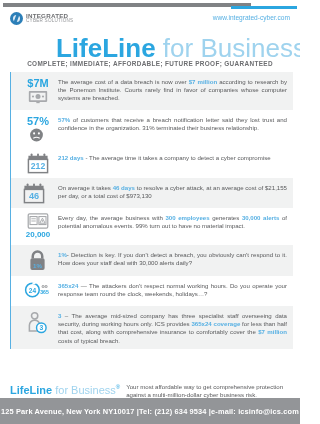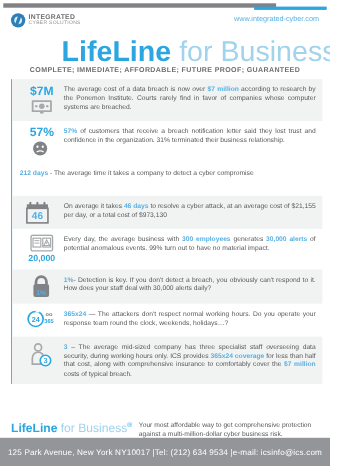--- a/index.html
+++ b/index.html
@@ -55,21 +55,21 @@
   
   .closing{position:absolute;left:10px;top:382px;width:282px;display:flex;align-items:flex-start;}
   .closing-brand{font-size:11px;color:#9fd3ee;white-space:nowrap;padding-top:2px;}
   .closing-brand b{font-weight:bold;color:#2ba6e0;}
   .closing-brand .reg{font-size:6px;vertical-align:super;color:#2ba6e0;}
   .closing-txt{font-size:6.1px;line-height:8.4px;color:#58595b;padding-left:6px;padding-top:1px;}
 
   
   .footer{position:absolute;left:0;bottom:0;width:300px;height:26px;background:#939598;
      display:flex;align-items:center;justify-content:center;}
-  .footer-txt{font-size:7.4px;font-weight:normal;color:#ffffff;letter-spacing:.15px;}
+  .footer-txt{font-size:7.4px;font-weight:bold;color:#ffffff;letter-spacing:.15px;}
 </style>
 </head>
 <body>
 
 <div class="page">
 
   <div class="toprule">
     <div class="gray"></div>
     <div class="blue"></div>
   </div>
@@ -123,20 +123,32 @@
           </svg>
         </div>
       </div>
       <div class="cell-txt">
         <span class="hl-b">57%</span><span> of customers that receive a breach notification letter said they lost trust and confidence in the organization. 31% terminated their business relationship.</span>
       </div>
     </div>
 
 
     <div class="row">
+      <div class="cell-icon">
+        <div class="ico" style="width:22px;height:21px">
+          <svg viewBox="0 0 24 23" width="22" height="21">
+            <rect x="4" y="0.5" width="2" height="4" rx="1" fill="#808285"></rect>
+            <rect x="11" y="0.5" width="2" height="4" rx="1" fill="#808285"></rect>
+            <rect x="18" y="0.5" width="2" height="4" rx="1" fill="#808285"></rect>
+            <rect x="1.5" y="3" width="21" height="4" fill="#808285"></rect>
+            <rect x="1.5" y="7" width="21" height="14.5" fill="none" stroke="#808285" stroke-width="1.6"></rect>
+            <text x="12" y="18" font-family="Liberation Sans, sans-serif" font-size="9.5" font-weight="bold" fill="#57b0e3" text-anchor="middle">212</text>
+          </svg>
+        </div>
+      </div>
       <div class="cell-txt">
         <span class="hl-b">212 days</span><span> - The average time it takes a company to detect a cyber compromise</span>
       </div>
     </div>
 
     <div class="row alt">
       <div class="cell-icon">
         <div class="ico" style="width:30px;height:21px">
           <svg viewBox="0 0 24 23" width="22" height="21">
             <rect x="4" y="0.5" width="2" height="4" rx="1" fill="#808285"></rect>

